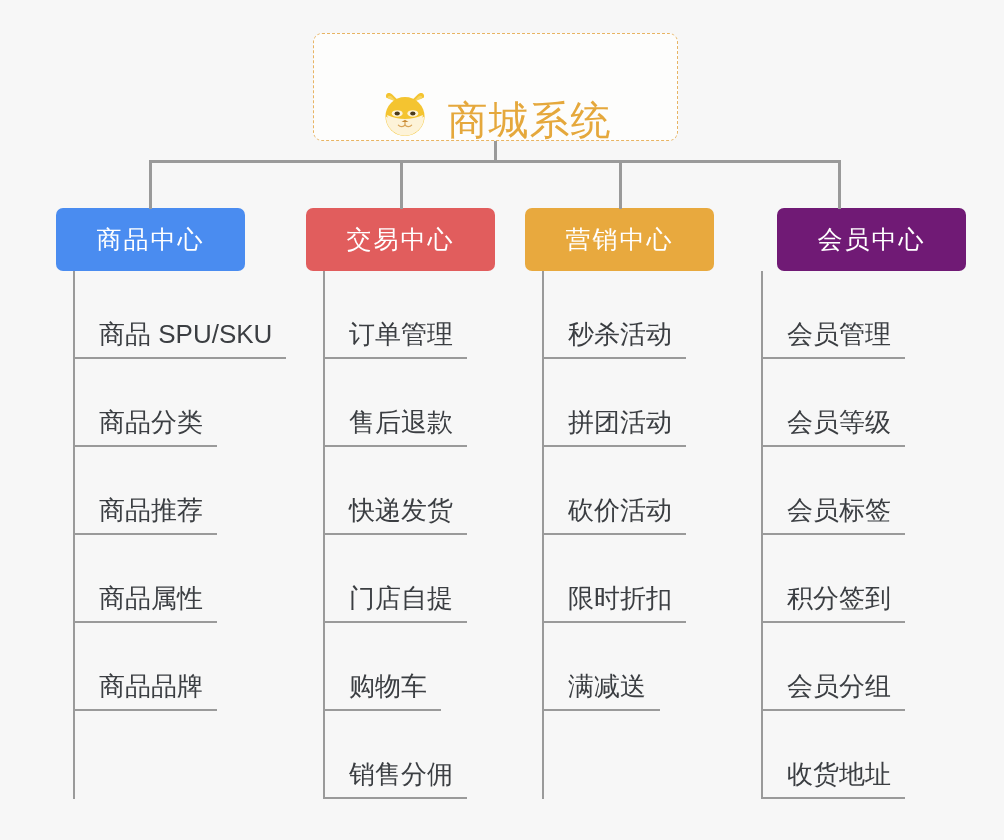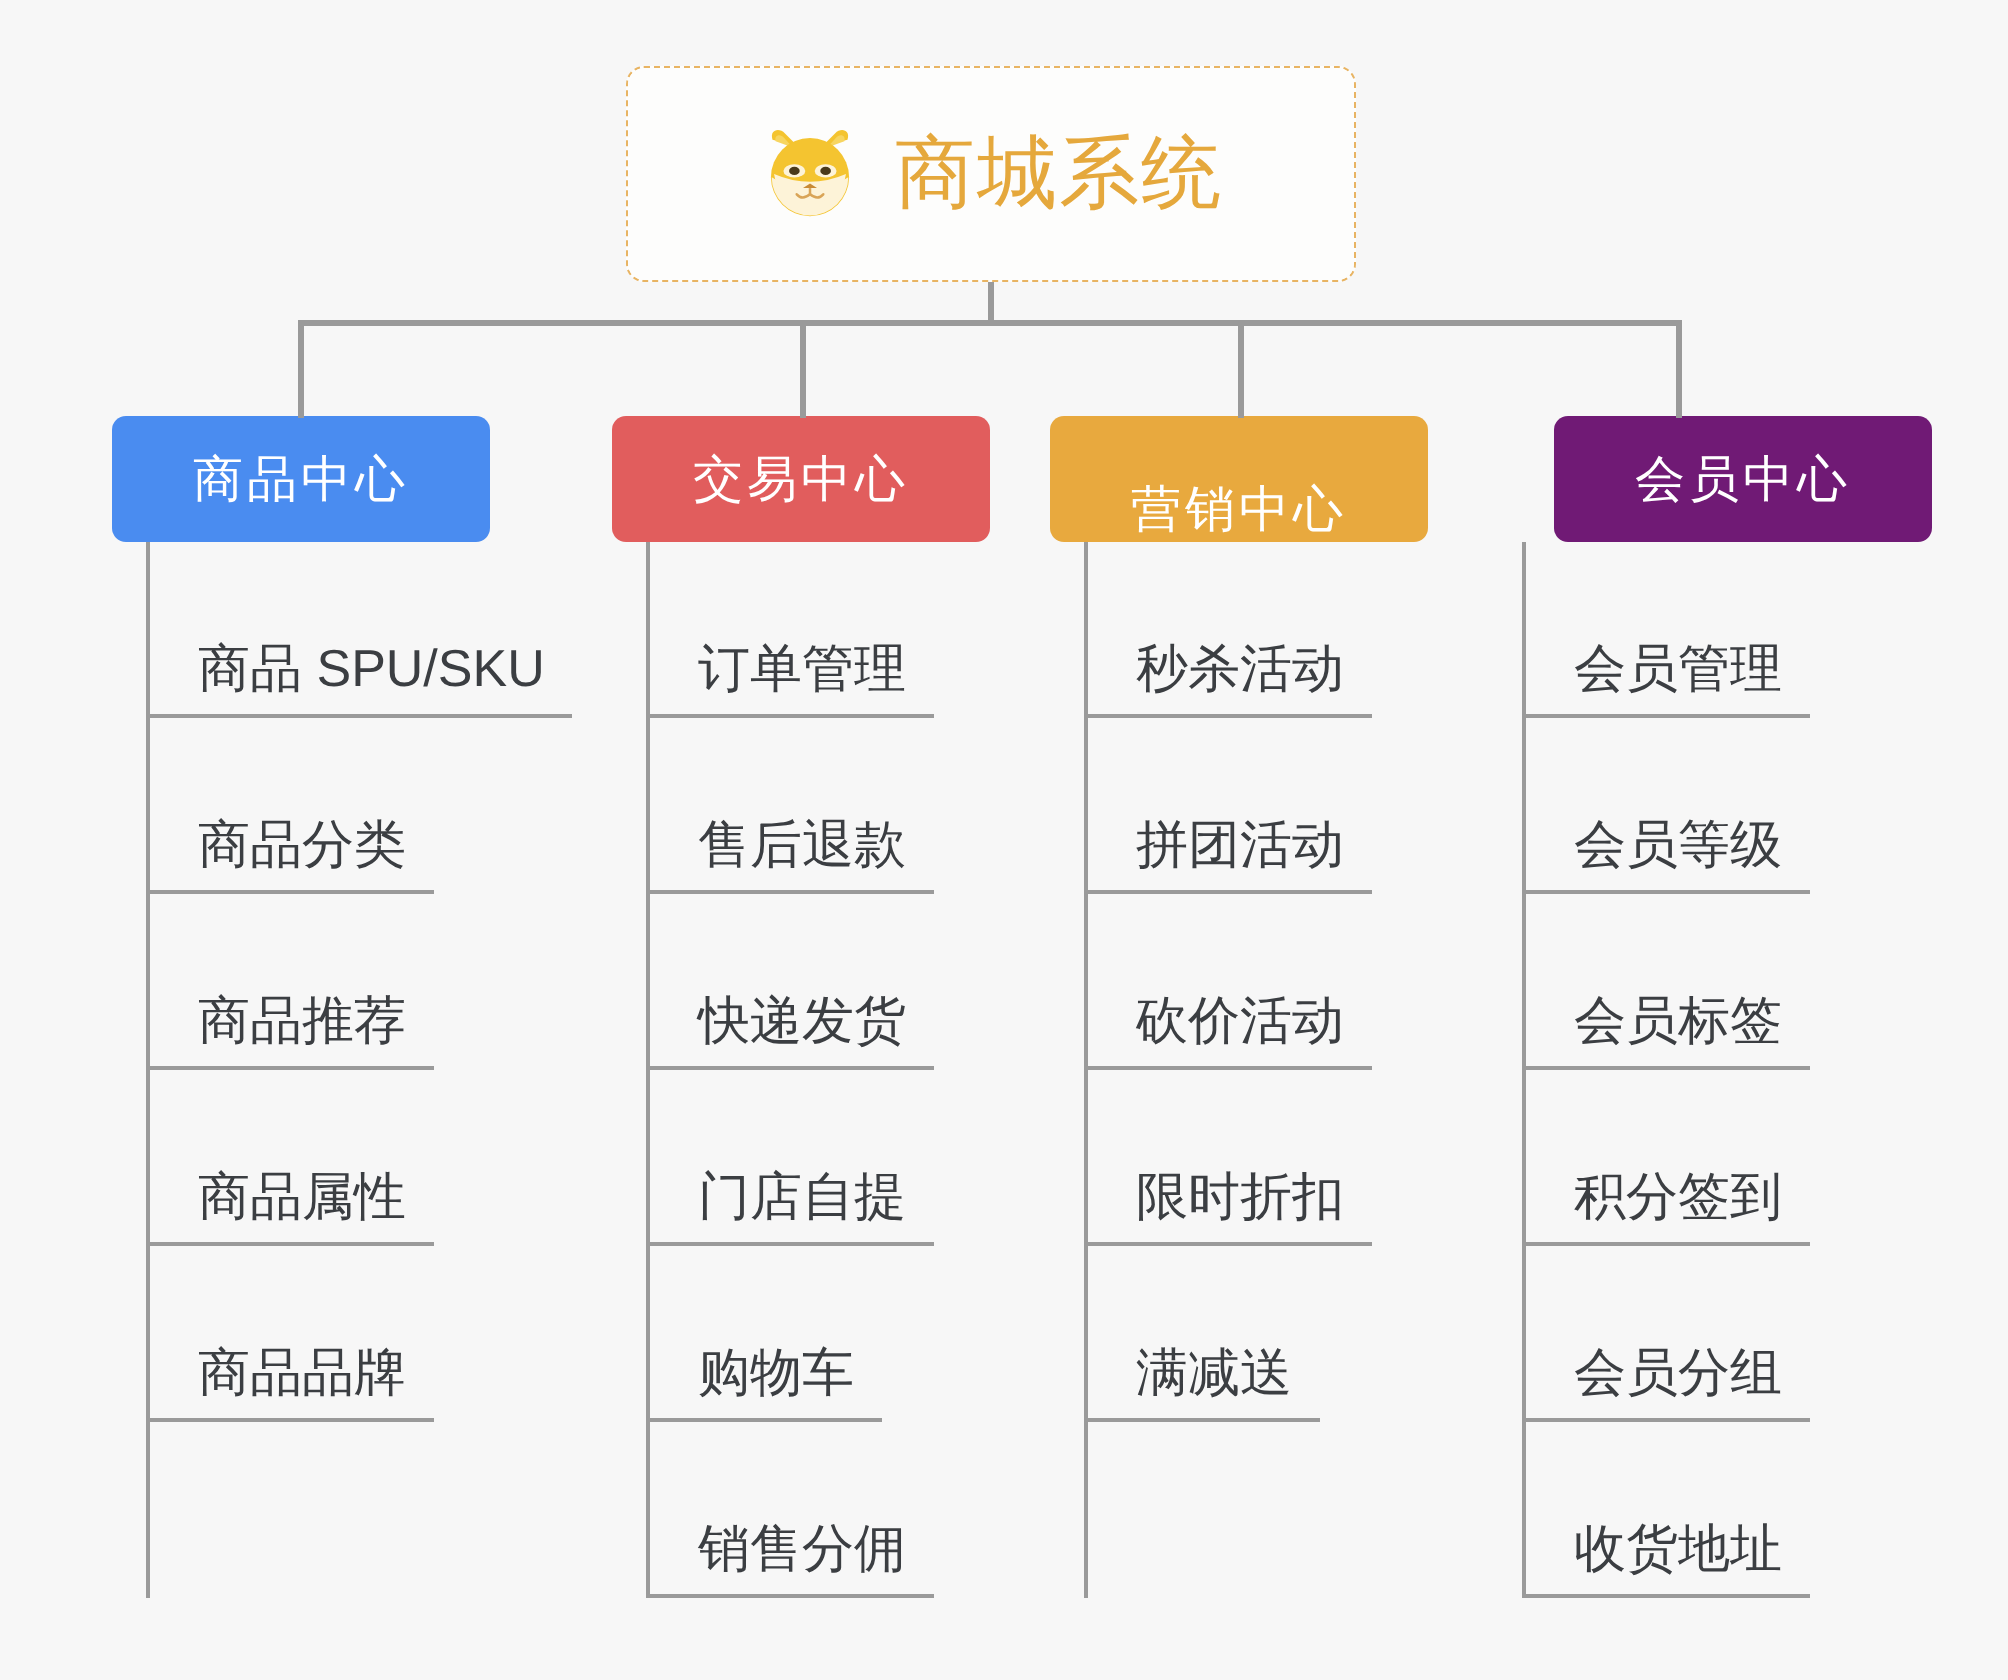--- a/index.html
+++ b/index.html
@@ -27,21 +27,21 @@
     position: absolute;
     left: 313px;
     top: 33px;
     width: 365px;
     height: 108px;
     box-sizing: border-box;
     background: #fdfdfc;
     border: 1px dashed #e8b463;
     border-radius: 9px;
     display: flex;
-    align-items: center;
+    align-items: flex-end;
     justify-content: center;
     gap: 18px;
   }
   .root-icon {
     width: 50px;
     height: 50px;
     flex: 0 0 auto;
     display: block;
   }
   .root-title {
@@ -201,21 +201,21 @@
           </div>
           <div class="leaf">
             <span class="leaf-label">购物车</span>
           </div>
           <div class="leaf">
             <span class="leaf-label">销售分佣</span>
           </div>
         </div>
       </div>
       <div class="column" style="left: 525px;">
-        <div class="cat-box" style="background: rgb(232, 169, 62); align-items: flex-end;">
+        <div class="cat-box" style="background: rgb(232, 169, 62);">
           <span>营销中心</span>
         </div>
         <div class="leaf-list">
           <div class="leaf-trunk" style="height: 528px;"></div>
           <div class="leaf">
             <span class="leaf-label">秒杀活动</span>
           </div>
           <div class="leaf">
             <span class="leaf-label">拼团活动</span>
           </div>

